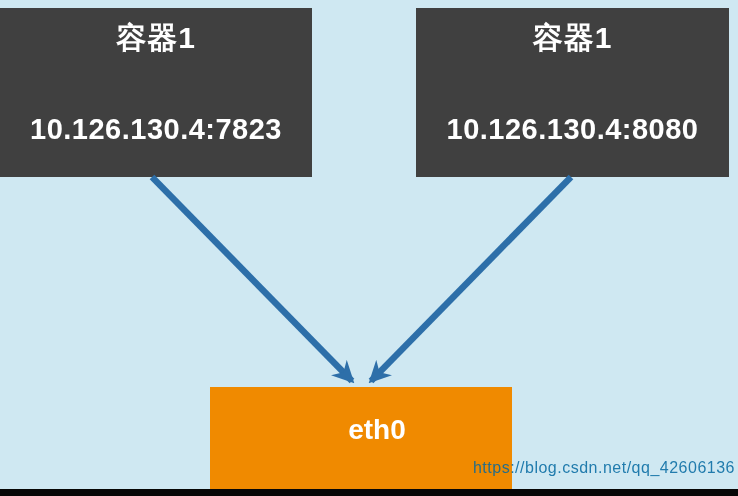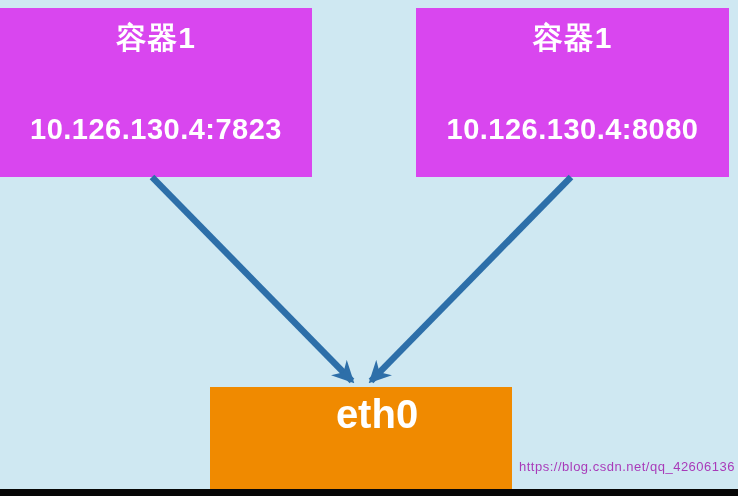--- a/index.html
+++ b/index.html
@@ -11,65 +11,65 @@
   .stage {
     position: relative;
     width: 738px; height: 496px;
     background: #cfe8f2;
   }
   .node {
     position: absolute;
     color: #ffffff;
     text-align: center;
   }
-  .node-purple { background: #d946ef; }
+  .node-purple { background: #404040; }
   .node-orange { background: #f08a00; }
   .node-left  { left: 0;     top: 8px;  width: 312px; height: 169px; }
   .node-right { left: 416px; top: 8px;  width: 313px; height: 169px; }
   .node-eth0  { left: 210px; top: 387px; width: 302px; height: 103px; }
   .node-title {
     margin-top: 12px;
     font-size: 30px;
     font-weight: bold;
     line-height: 36px;
     letter-spacing: 1px;
   }
   .node-address {
     margin-top: 56px;
     font-size: 29px;
     font-weight: bold;
     line-height: 34px;
     letter-spacing: 0.5px;
   }
   .node-eth0 .node-title {
-    margin-top: 8px;
-    font-size: 40px;
+    margin-top: 24px;
+    font-size: 28px;
     line-height: 38px;
     letter-spacing: 0;
     padding-left: 32px;
   }
   .node-eth0 .node-address {
     margin-top: 3px;
     font-size: 28px;
     line-height: 32px;
     letter-spacing: 0;
   }
   .arrows-layer {
     position: absolute;
     left: 0; top: 0;
     width: 738px; height: 496px;
     pointer-events: none;
   }
   .watermark {
     position: absolute;
     right: 3px;
     top: 459px;
-    font-size: 13px;
+    font-size: 16px;
     letter-spacing: 0.5px;
-    color: #a21caf;
+    color: #0369a1;
     opacity: 0.85;
     white-space: nowrap;
   }
   .bottom-bar {
     position: absolute;
     left: 0; bottom: 0;
     width: 738px; height: 7px;
     background: #060606;
   }
 </style>

